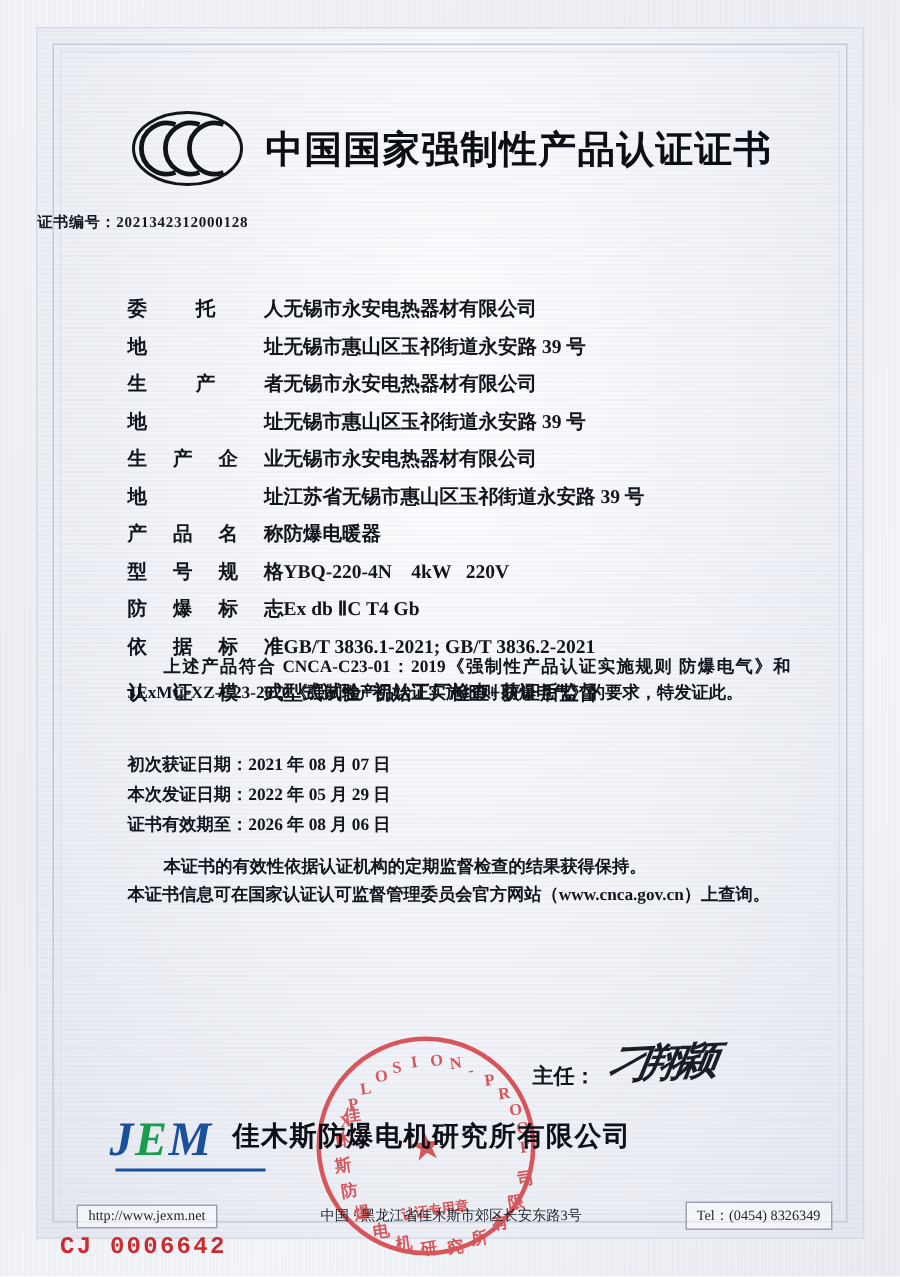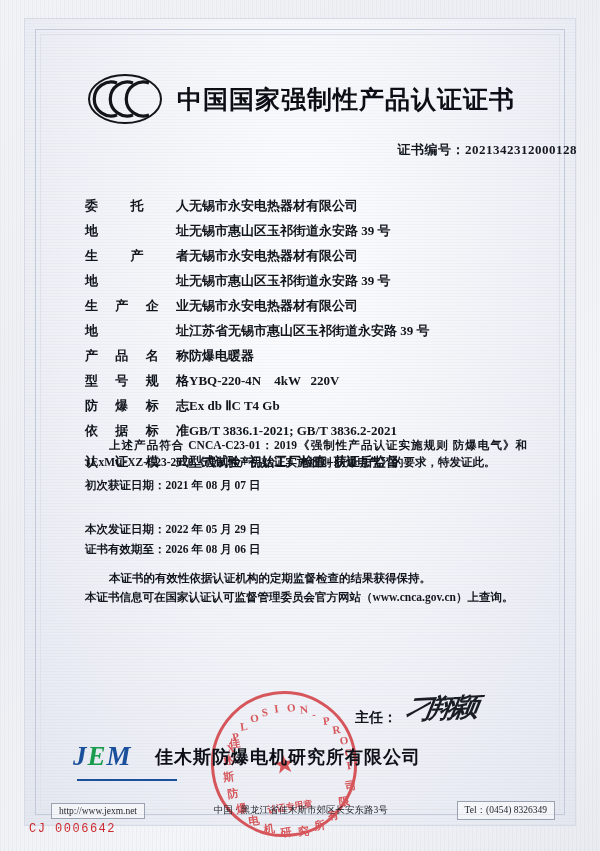--- a/index.html
+++ b/index.html
@@ -68,23 +68,23 @@
     font-weight: bold;
     color: #0b0e14;
     letter-spacing: 1px;
     white-space: nowrap;
   }
   .cert-no {
     position: absolute;
     left: 0;
     top: 122px;
     width: 552px;
-    text-align: right;
-    font-family: "Liberation Serif", serif;
-    font-size: 13px;
+    text-align: left;
+    font-family: "Liberation Serif", serif;
+    font-size: 10px;
     font-weight: bold;
     color: #14181f;
     letter-spacing: 0.5px;
   }
 
   
   .fields {
     position: absolute;
     left: 60px;
     top: 178px;
@@ -132,21 +132,21 @@
   .para.p-standard { top: 418px; text-indent: 24px; }
   .para.p-attach { top: 461px; }
   .line {
     position: absolute;
     left: 60px;
     font-family: "Liberation Serif", serif;
     font-size: 11.5px;
     font-weight: bold;
     color: #11151c;
   }
-  .l1 { top: 459px; }
+  .l1 { top: 483px; }
   .l2 { top: 503px; }
   .l3 { top: 523px; }
   .para.p-valid { top: 551px; text-indent: 24px; }
   .para.p-query { top: 570px; }
 
   
   .sign-area {
     position: absolute;
     left: 330px;
     top: 668px;
@@ -226,21 +226,21 @@
   
   .jem-logo {
     position: absolute;
     left: 48px;
     top: 722px;
     width: 108px;
     height: 42px;
   }
   .jem-text {
     font-family: "Liberation Serif", serif;
-    font-size: 27px;
+    font-size: 32px;
     font-weight: bold;
     font-style: italic;
     letter-spacing: 1px;
     color: #1a4f9c;
     text-align: right;
   }
   .jem-text .e { color: #1a9c4f; }
   .jem-line {
     position: absolute;
     left: 4px;
@@ -282,25 +282,25 @@
   }
   .footer .addr {
     flex: 1;
     text-align: center;
     white-space: nowrap;
   }
 
   
   .serial {
     position: absolute;
-    left: 29px;
+    left: 40px;
     top: 822px;
     font-family: "Liberation Mono", monospace;
-    font-size: 12px;
-    font-weight: normal;
+    font-size: 16px;
+    font-weight: bold;
     color: #cc2a2f;
     letter-spacing: 1.5px;
   }
 </style>
 </head>
 <body>
 
 <div class="page">
   <div class="cert">
     <div class="frame-outer"></div>

